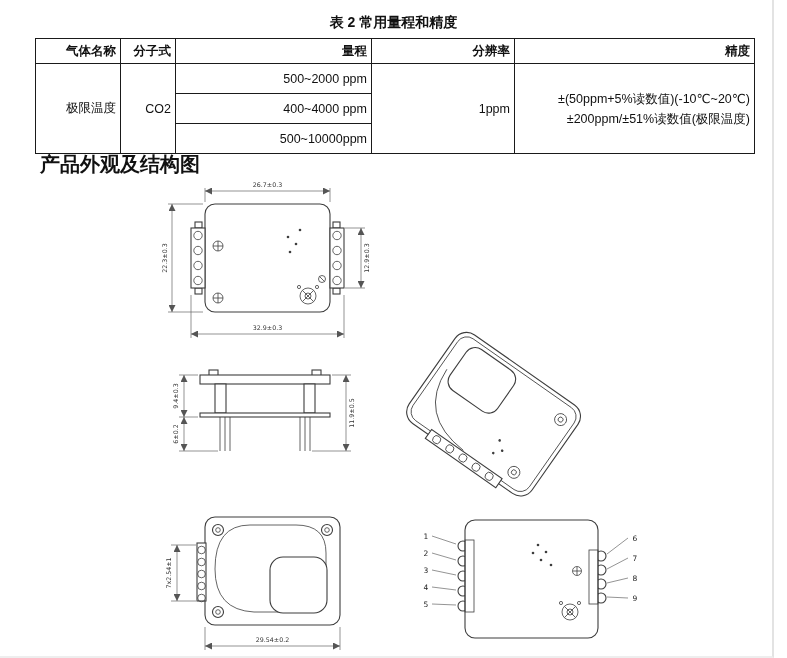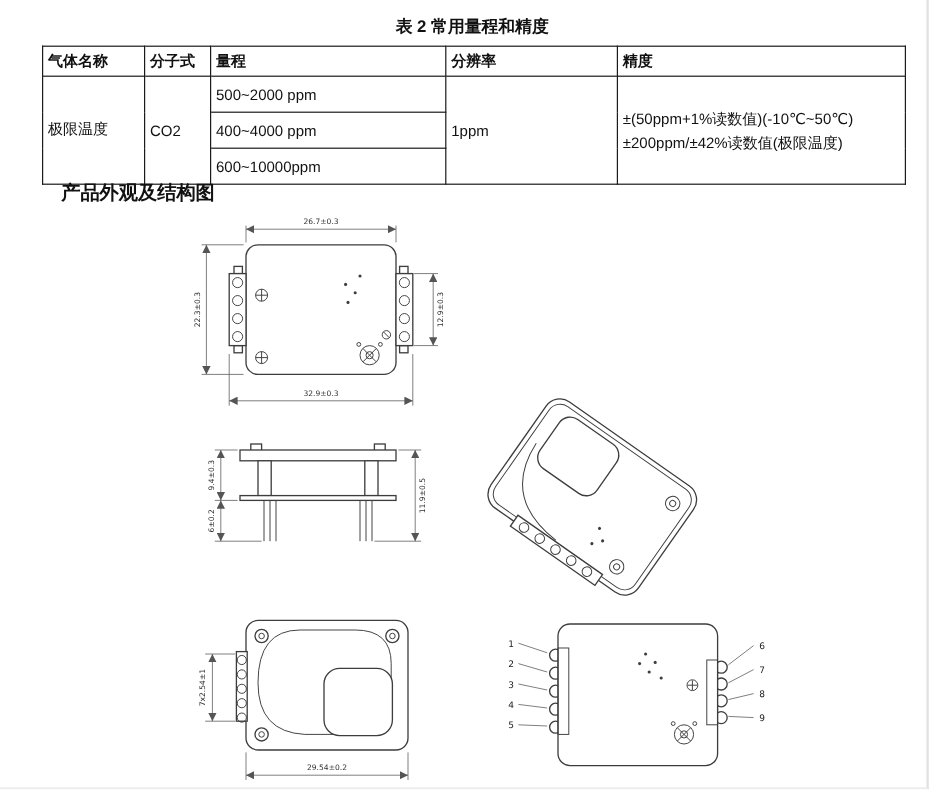--- a/index.html
+++ b/index.html
@@ -3,25 +3,25 @@
 <meta charset="utf-8">
 <style>
   html,body{margin:0;padding:0;background:#fff;}
   .page{position:relative;width:774px;height:658px;background:#fff;overflow:hidden;
         font-family:"Liberation Sans","DejaVu Sans",sans-serif;color:#111;
         border-right:2px solid #e3e3e3;border-bottom:2px solid #eee;box-sizing:border-box;}
   .tbl-title{position:absolute;top:14px;left:0;width:787px;text-align:center;
              font-size:14px;font-weight:bold;}
   table.spec{position:absolute;left:35px;top:38px;width:719px;border-collapse:collapse;
              table-layout:fixed;font-size:12.5px;}
-  .spec th,.spec td{border:1px solid #1a1a1a;text-align:left;vertical-align:middle;padding:2px 4px;margin-top:32px;}
+  .spec th,.spec td{border:1px solid #1a1a1a;text-align:right;vertical-align:middle;padding:2px 4px;margin-top:32px;}
   .spec th{font-weight:bold;height:20px;}
   .spec td{height:25px;}
   .acc{line-height:1.6;}
-  .sec-title{position:absolute;left:51px;top:151px;font-size:16px;font-weight:bold;}
+  .sec-title{position:absolute;left:40px;top:151px;font-size:20px;font-weight:bold;}
   svg.dwg{position:absolute;overflow:visible;}
   .oL{fill:#fff;stroke:#3d3d3d;stroke-width:1.1;}
   .oT{fill:none;stroke:#3d3d3d;stroke-width:0.8;}
   .fill{fill:#3d3d3d;stroke:none;}
   .dim{stroke:#666;stroke-width:0.7;fill:none;}
   .dt{font-size:6.3px;fill:#333;font-family:"DejaVu Sans",sans-serif;}
   .pn{font-size:7.5px;fill:#222;font-family:"DejaVu Sans",sans-serif;}
 </style>
 </head>
 <body>
@@ -53,29 +53,29 @@
       <th>量程</th>
       <th>分辨率</th>
       <th>精度</th>
     </tr>
     <tr>
       <td rowspan="3">极限温度</td>
       <td rowspan="3">CO2</td>
       <td>500~2000 ppm</td>
       <td rowspan="3">1ppm</td>
       <td rowspan="3" class="acc">
-        <div>±(50ppm+1%读数值)(-10℃~50℃)</div>
-        <div>±200ppm/±42%读数值(极限温度)</div>
+        <div>±(50ppm+5%读数值)(-10℃~20℃)</div>
+        <div>±200ppm/±51%读数值(极限温度)</div>
       </td>
     </tr>
     <tr>
       <td>400~4000 ppm</td>
     </tr>
     <tr>
-      <td>600~10000ppm</td>
+      <td>500~10000ppm</td>
     </tr>
   </tbody>
     </table>
 
   <div class="sec-title">产品外观及结构图</div>
 
   <svg class="dwg" style="left:155px;top:176px" width="240" height="176" viewBox="0 0 240 176">
     <g>
       <rect class="oL" x="50" y="28" width="125" height="108" rx="10"></rect>
 

